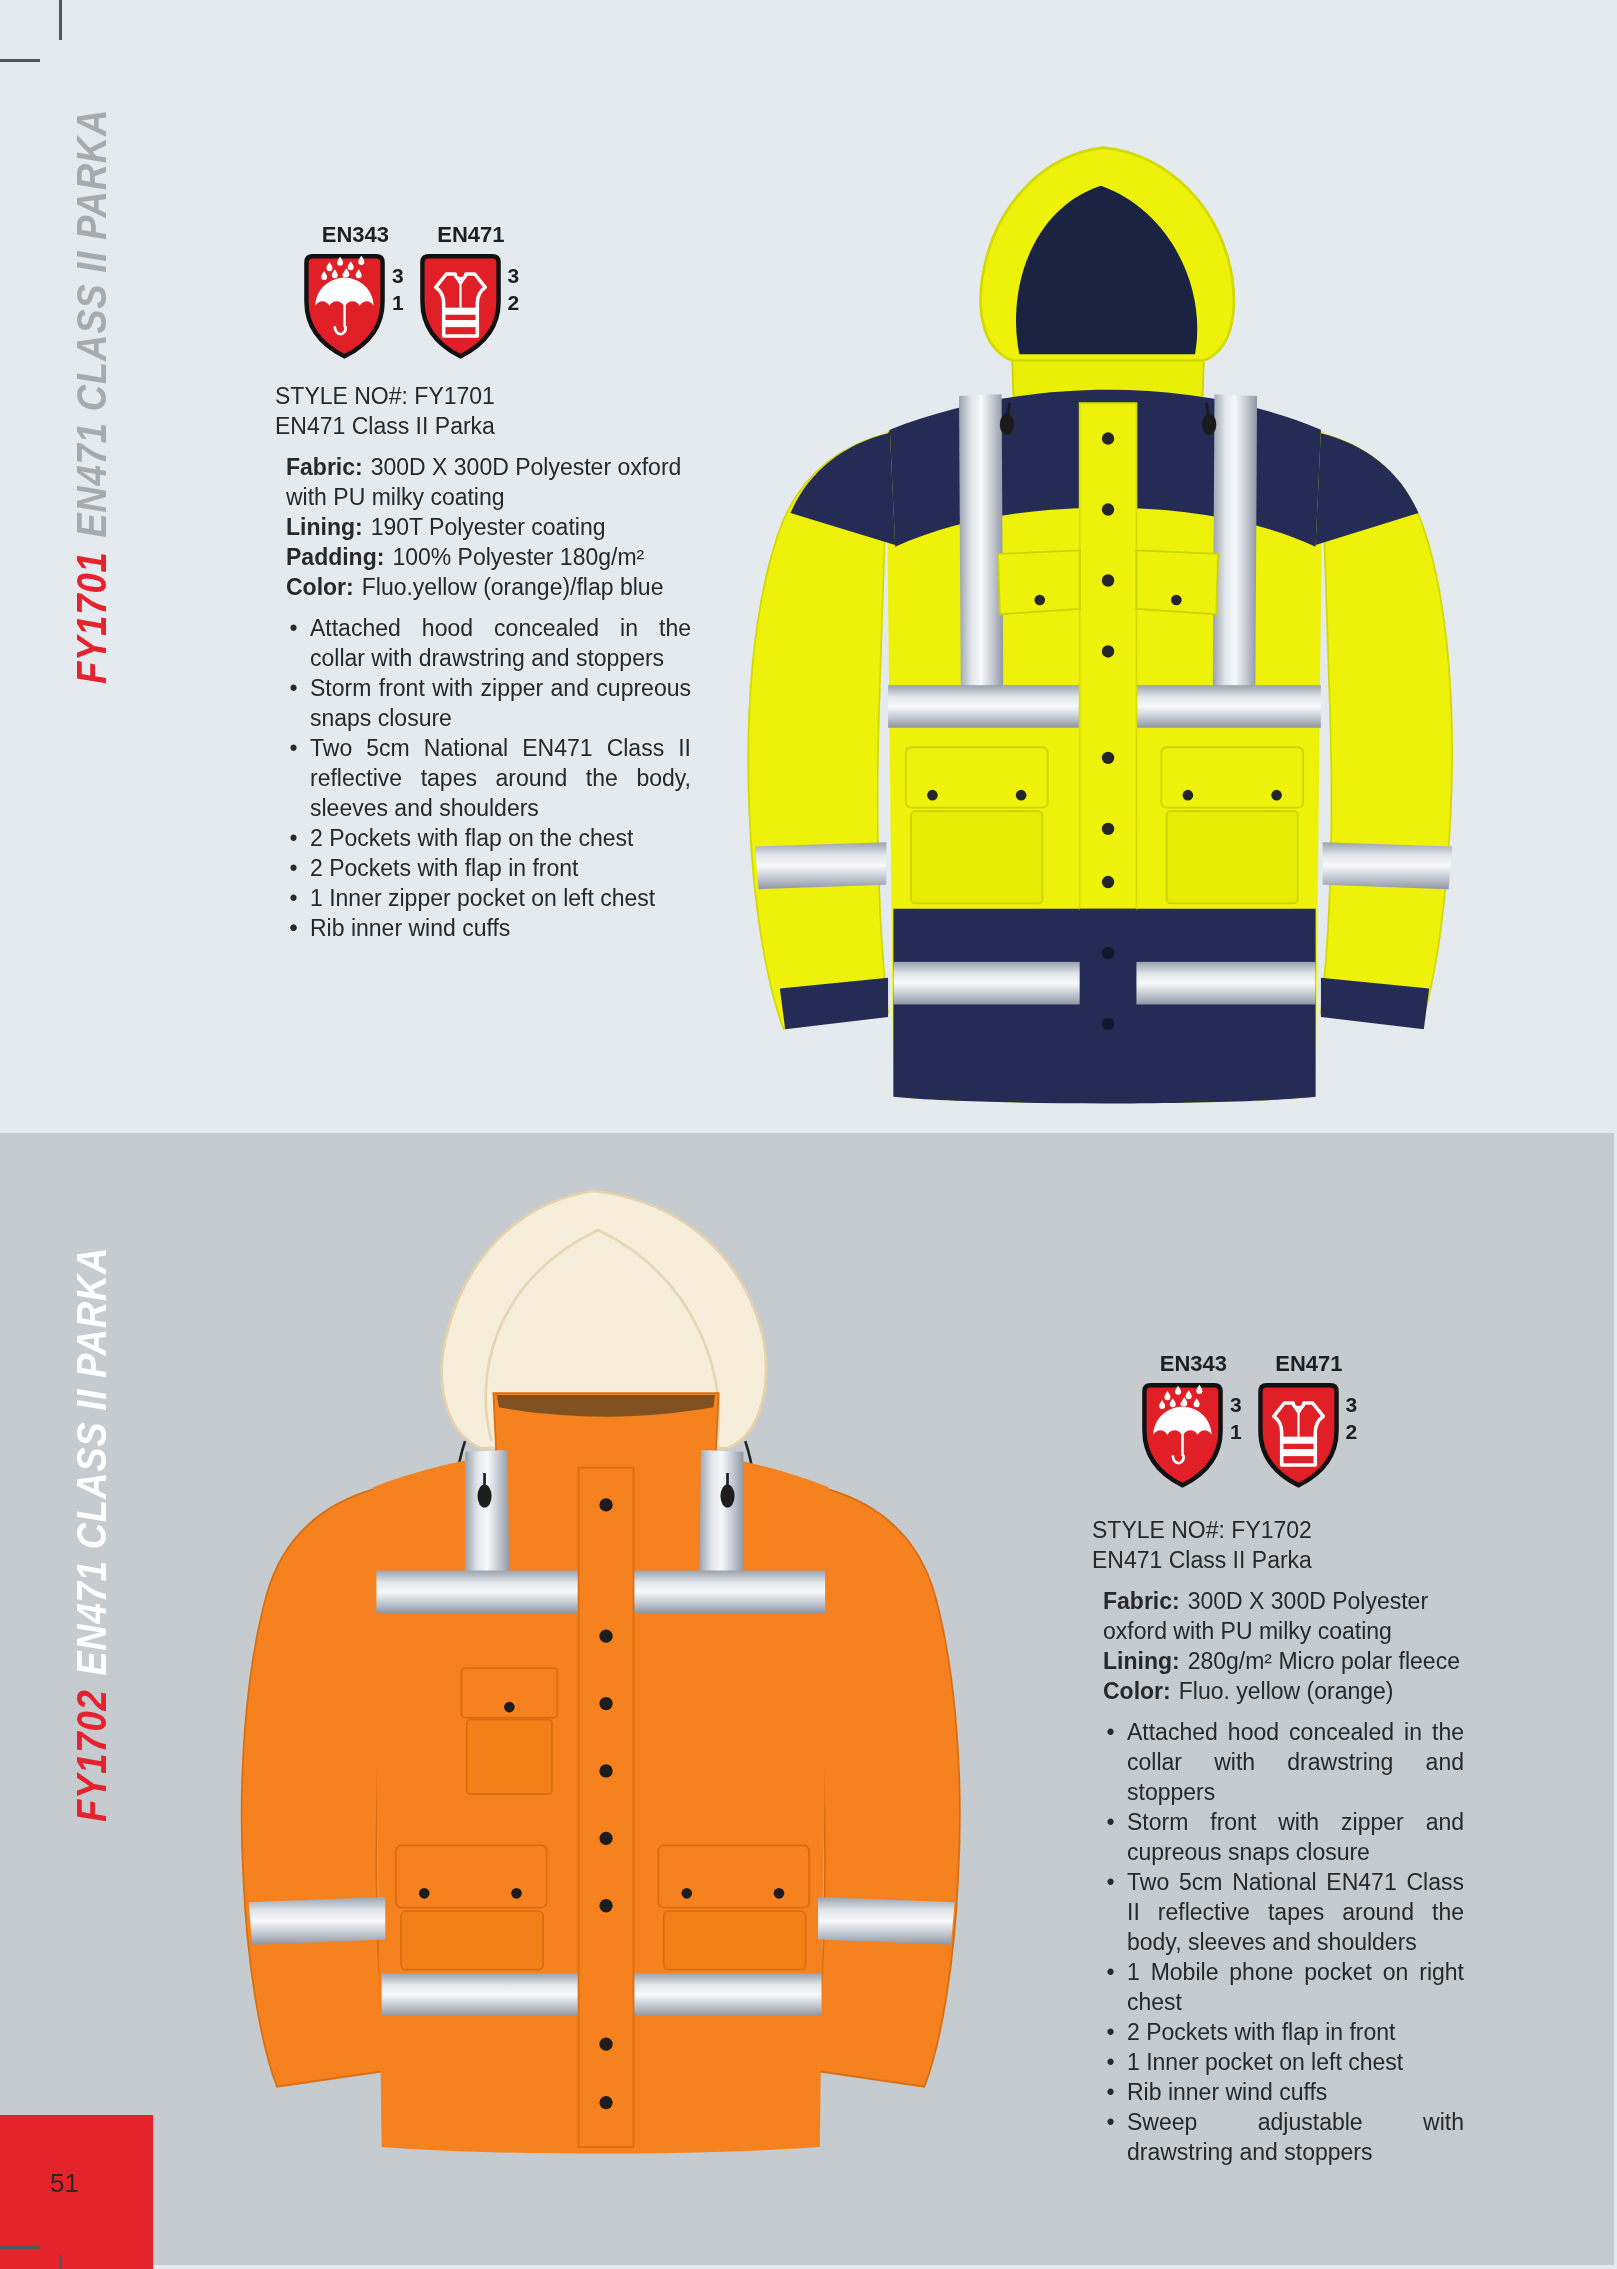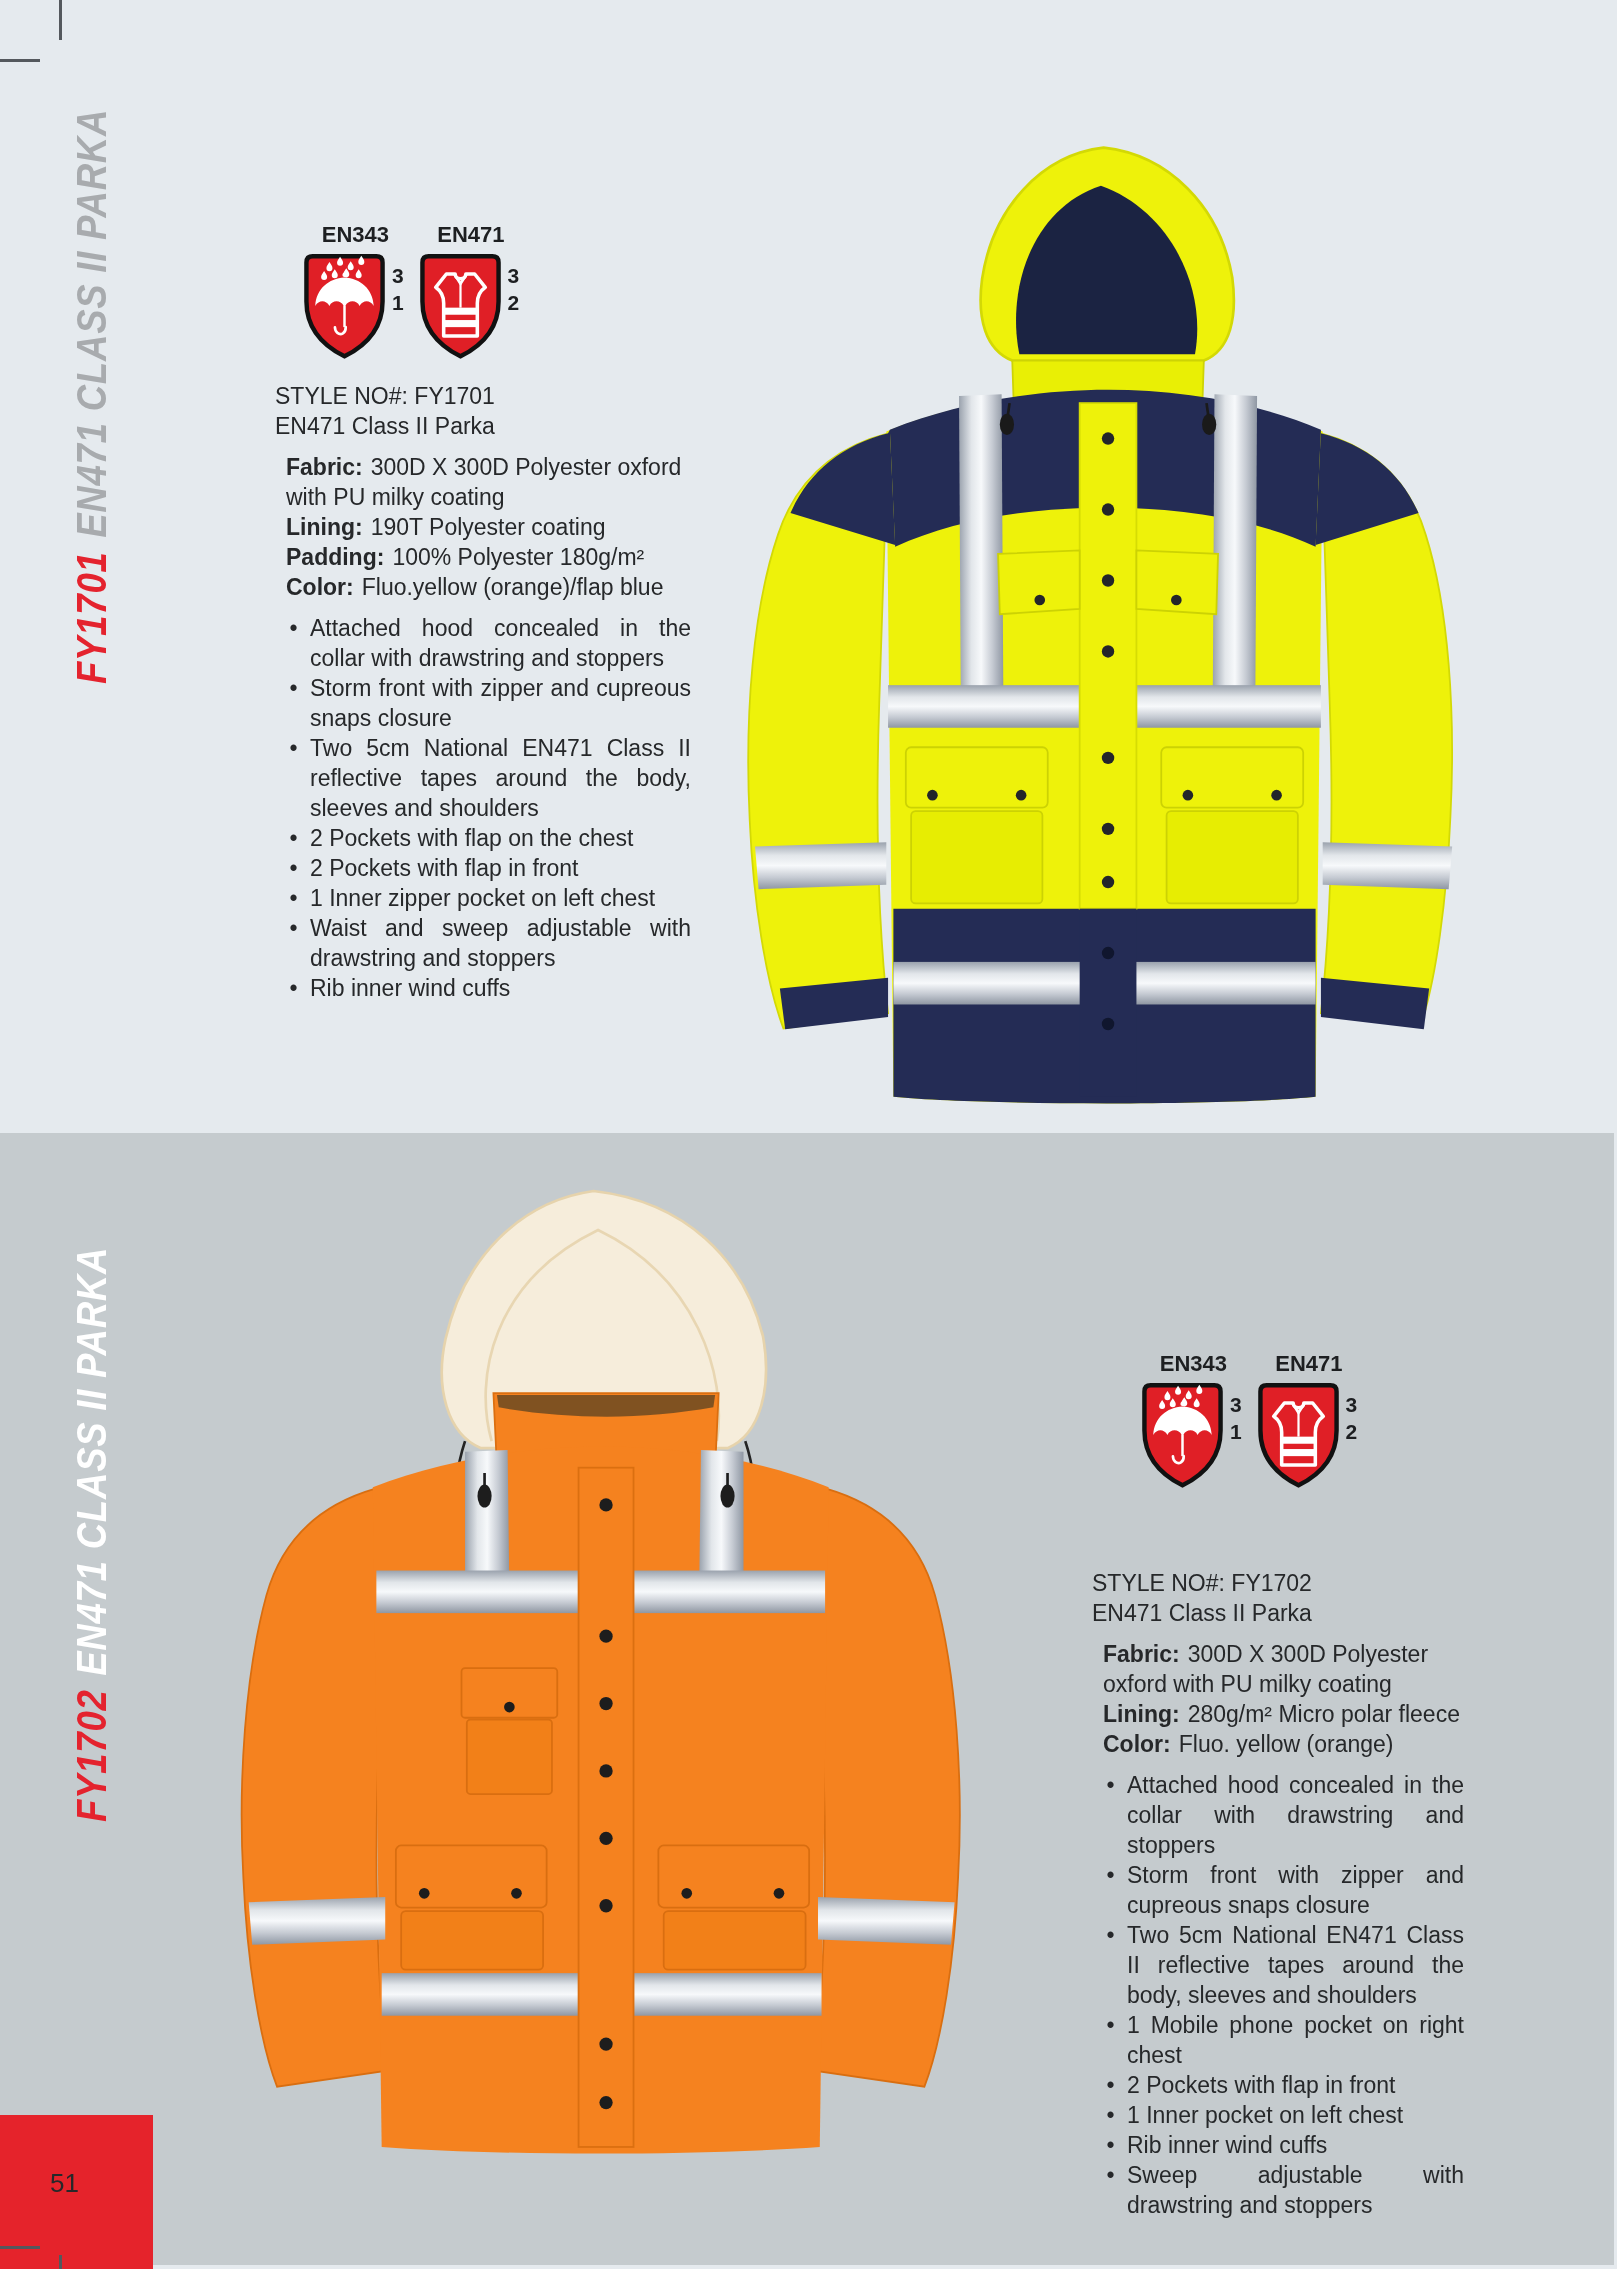--- a/index.html
+++ b/index.html
@@ -33,21 +33,21 @@
   .badge-label{text-align:right;font-weight:bold;font-size:22px;color:#1d1f21;margin-bottom:2.7px;}
   .shield-wrap{position:relative;width:89px;}
   .shield-svg{width:89px;height:108px;display:block;}
   .badge-nums{
     position:absolute;left:92px;top:12.4px;display:flex;flex-direction:column;
     font-weight:bold;font-size:21px;color:#1d1f21;line-height:26.6px;
   }
   
   .info{position:absolute;font-size:23px;line-height:30px;color:#26282a;z-index:3;}
   .info-1{left:275px;top:381px;width:427px;}
-  .info-2{left:1092px;top:1568px;width:383px;}
+  .info-2{left:1092px;top:1515px;width:383px;}
   .tline{font-weight:normal;}
   ul.specs,ul.features{list-style:none;margin:11px;padding:0;}
   .spec b{font-weight:bold;margin-right:8px;}
   .feat{position:relative;padding-left:24px;text-align:justify;}
   .feat .blt{position:absolute;left:3.5px;}
   
   .jacket{position:absolute;z-index:2;}
   .jacket-1{left:700px;top:137px;width:754px;height:989px;}
   .jacket-2{left:199px;top:1175px;width:807px;height:1011px;}
   
@@ -159,21 +159,21 @@
           <li class="spec"><b>Padding:</b><span>100% Polyester 180g/m²</span></li>
           <li class="spec"><b>Color:</b><span>Fluo.yellow (orange)/flap blue</span></li>
         </ul>
       <ul class="features">
           <li class="feat"><span class="blt">•</span><span>Attached hood concealed in the collar with drawstring and stoppers</span></li>
           <li class="feat"><span class="blt">•</span><span>Storm front with zipper and cupreous snaps closure</span></li>
           <li class="feat"><span class="blt">•</span><span>Two 5cm National EN471 Class II reflective tapes around the body, sleeves and shoulders</span></li>
           <li class="feat"><span class="blt">•</span><span>2 Pockets with flap on the chest</span></li>
           <li class="feat"><span class="blt">•</span><span>2 Pockets with flap in front</span></li>
           <li class="feat"><span class="blt">•</span><span>1 Inner zipper pocket on left chest</span></li>
-          <li class="feat"><span class="blt">•</span><span>Waist and sweep adjustable with drawstring and stoppers</span></li>
+          <li class="feat"><span class="blt">•</span></li>
           <li class="feat"><span class="blt">•</span><span>Rib inner wind cuffs</span></li>
         </ul>
     </div>
 
     <svg class="jacket jacket-1" viewBox="0 0 850 1115">
       <g>
         <path d="M455,12 C385,20 330,80 318,160 C312,205 322,240 352,252 L568,252 C598,240 606,203 600,158 C586,78 528,20 455,12 Z" fill="#eef20a" stroke="#d3d905" stroke-width="3"></path>
         <path d="M360,245 C345,170 375,80 452,55 C528,82 572,168 558,245 Z" fill="#1b2342"></path>
       </g>
       <path d="M352,252 L568,252 L566,312 C500,330 420,330 354,312 Z" fill="#e9ef05" stroke="#cdd305" stroke-width="2"></path>

